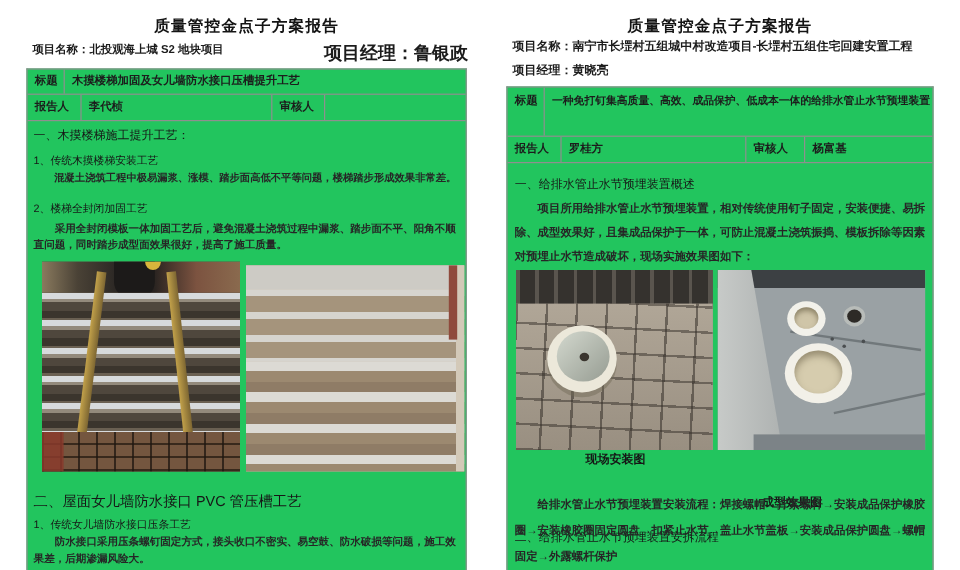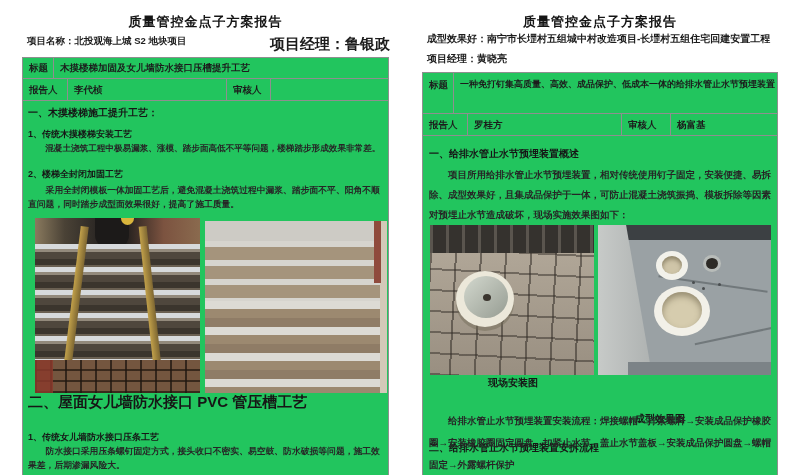--- a/index.html
+++ b/index.html
@@ -19,21 +19,21 @@
   .rpt-title{position:absolute;font-size:13px;font-weight:700;letter-spacing:1px;text-align:center;color:#141414;}
   .meta{position:absolute;font-weight:700;color:#1c1c1c;white-space:nowrap;}
 
   .doc-table{position:absolute;border:1px solid #8f8f8f;border-bottom:none;background:#22c55e;box-sizing:border-box;}
   .t-row{display:flex;border-bottom:1px solid #8f8f8f;box-sizing:border-box;}
   .t-cell{box-sizing:border-box;border-right:1px solid #8f8f8f;padding-left:6px;overflow:hidden;white-space:nowrap;font-weight:700;color:#1c1c1c;}
   .t-cell.last{border-right:none;flex:1;}
   .t-body{position:relative;border-bottom:none;box-sizing:border-box;}
 
   .b-abs{position:absolute;white-space:nowrap;}
-  .b-head{font-weight:700;color:#161616;}
+  .b-head{font-weight:400;color:#161616;}
   .b-par{white-space:normal;font-weight:600;color:#262626;text-indent:2em;}
 
   
   .ph{position:absolute;overflow:hidden;}
   .ph *{position:absolute;}
 
   
   .ph-l1{background:#564e44;}
   .l1-top{left:0;top:0;right:0;height:26px;
     background:linear-gradient(90deg,#8a7a5e 0%,#4a4236 18%,#2b2724 38%,#23201e 55%,#7c5340 78%,#8a6a4e 100%);}
@@ -148,33 +148,33 @@
           <div class="l1-red"></div>
         </div>
         <div class="ph ph-l2" style="left:182px;top:120px;width:182px;height:172px;">
           <div class="l2-landing"></div>
           <div class="l2-up"></div>
           <div class="l2-low"></div>
           <div class="l2-wall"></div>
           <div class="l2-rail"></div>
         </div>
 
-        <div class="b-abs b-head" style="left:5px;top:292px;font-size:15px;">二、屋面女儿墙防水接口 PVC 管压槽工艺</div>
+        <div class="b-abs b-head" style="left:5px;top:309px;font-size:12px;">二、屋面女儿墙防水接口 PVC 管压槽工艺</div>
         <div class="b-abs b-head" style="left:5px;top:330px;font-size:9px;">1、传统女儿墙防水接口压条工艺</div>
         <div class="b-abs b-par" style="left:5px;top:344px;width:356px;font-size:8.8px;line-height:13.5px;">防水接口采用压条螺钉固定方式，接头收口不密实、易空鼓、防水破损等问题，施工效果差，后期渗漏风险大。</div>
 
       </div>
     </div>
   </div>
 
   <div class="page page-right">
 
     <div class="rpt-title" style="left:22px;top:13px;width:356px;">质量管控金点子方案报告</div>
 
-    <div class="meta" style="left:27px;top:32px;font-size:10px;">成型效果好：南宁市长堽村五组城中村改造项目-长堽村五组住宅回建安置工程</div>
+    <div class="meta" style="left:27px;top:32px;font-size:10px;">项目名称：南宁市长堽村五组城中村改造项目-长堽村五组住宅回建安置工程</div>
     <div class="meta" style="left:27px;top:52px;font-size:10px;">项目经理：黄晓亮</div>
 
     <div class="doc-table" style="left:22px;top:72px;width:356px;height:403px;">
 
       <div class="t-row" style="height:41px;">
         <div class="t-cell" style="width:31px;line-height:24px;font-size:9.5px;">标题</div>
         <div class="t-cell last" style="white-space:normal;font-size:9px;line-height:19px;padding-top:2px;">一种免打钉集高质量、高效、成品保护、低成本一体的给排水管止水节预埋装置</div>
       </div>
 
       <div class="t-row" style="height:22px;">

